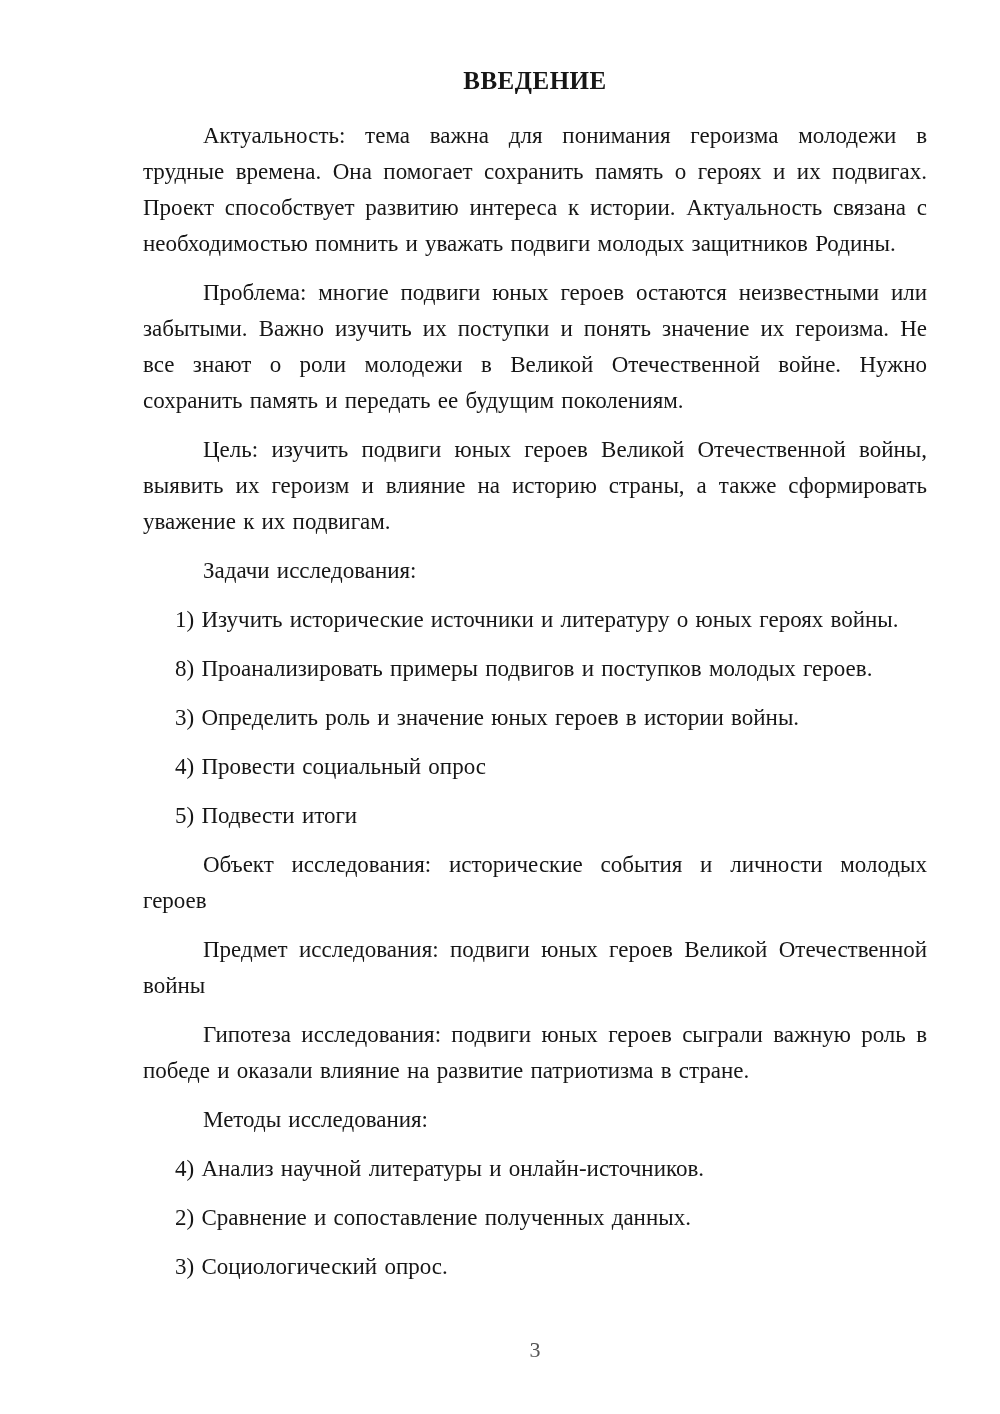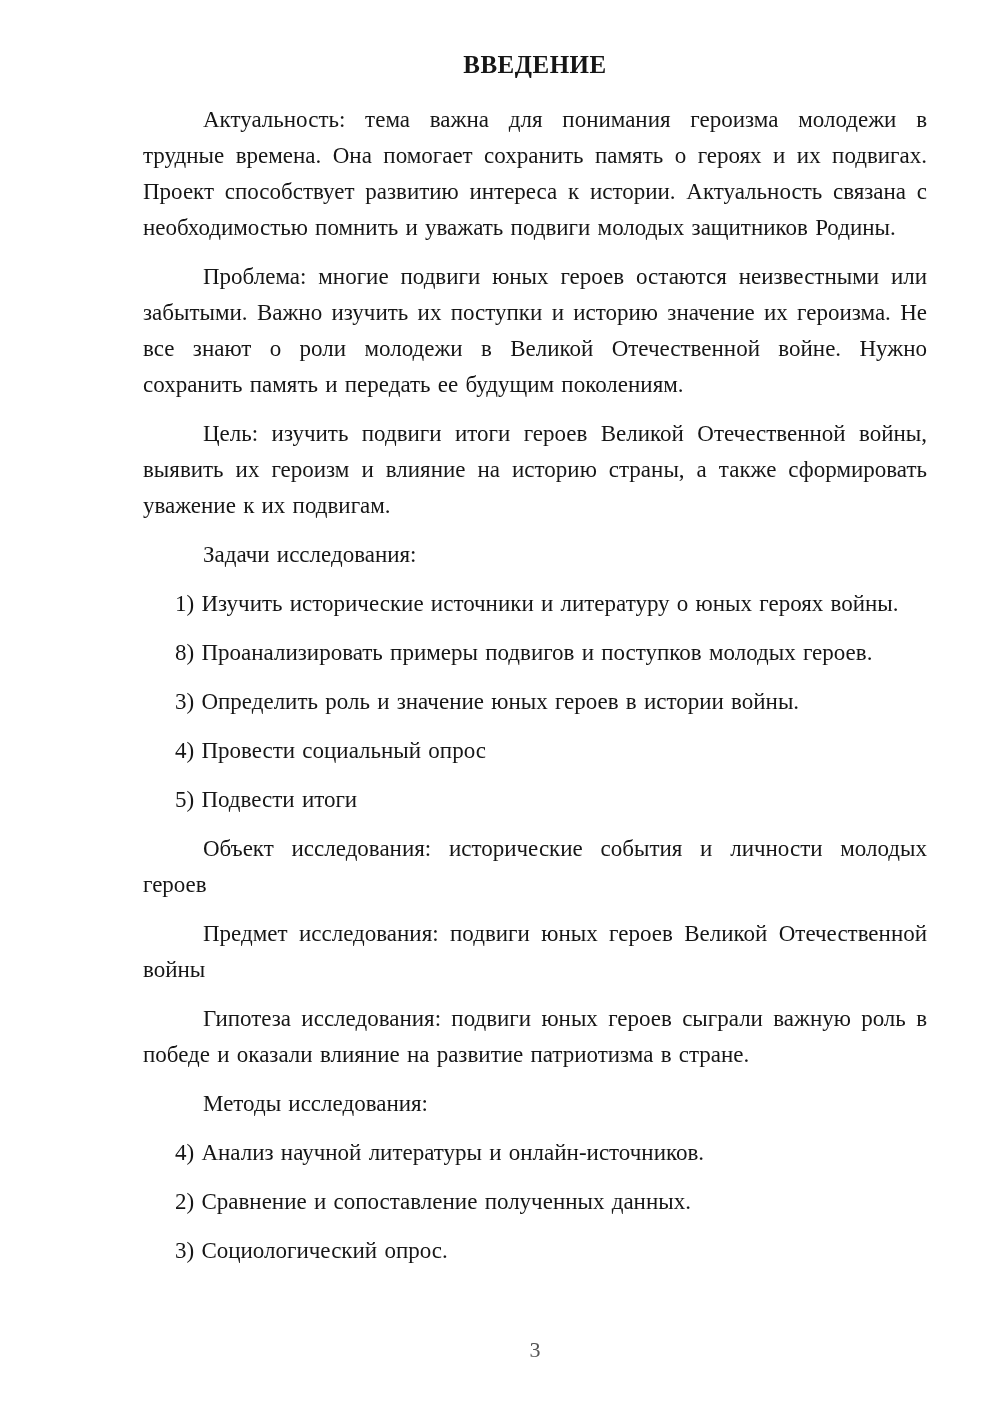--- a/index.html
+++ b/index.html
@@ -2,21 +2,21 @@
 <html lang="ru"><head>
 <meta charset="utf-8">
 <style>
   html, body { margin: 0; padding: 0; background: #ffffff; }
   .page {
     position: relative;
     width: 1000px;
     height: 1414px;
     background: #ffffff;
     box-sizing: border-box;
-    padding: 48px 73px 0 143px;
+    padding: 64px 73px 0 143px;
     font-family: "Liberation Serif", "DejaVu Serif", serif;
     color: #161616;
     overflow: hidden;
   }
   .doc-title {
     margin: 0 0 20px 0;
     font-size: 25px;
     font-weight: bold;
     line-height: 34px;
     text-align: center;
@@ -43,22 +43,22 @@
     color: #565656;
   }
 </style>
 </head>
 <body>
 
 <div class="page">
   <h1 class="doc-title">ВВЕДЕНИЕ</h1>
 
   <p class="block para">Актуальность: тема важна для понимания героизма молодежи в трудные времена. Она помогает сохранить память о героях и их подвигах. Проект способствует развитию интереса к истории. Актуальность связана с необходимостью помнить и уважать подвиги молодых защитников Родины.</p>
-  <p class="block para">Проблема: многие подвиги юных героев остаются неизвестными или забытыми. Важно изучить их поступки и историю значение их героизма. Не все знают о роли молодежи в Великой Отечественной войне. Нужно сохранить память и передать ее будущим поколениям.</p>
-  <p class="block para">Цель: изучить подвиги итоги героев Великой Отечественной войны, выявить их героизм и влияние на историю страны, а также сформировать уважение к их подвигам.</p>
+  <p class="block para">Проблема: многие подвиги юных героев остаются неизвестными или забытыми. Важно изучить их поступки и понять значение их героизма. Не все знают о роли молодежи в Великой Отечественной войне. Нужно сохранить память и передать ее будущим поколениям.</p>
+  <p class="block para">Цель: изучить подвиги юных героев Великой Отечественной войны, выявить их героизм и влияние на историю страны, а также сформировать уважение к их подвигам.</p>
   <p class="block para">Задачи исследования:</p>
 
   <p class="block item">1) Изучить исторические источники и литературу о юных героях войны.</p>
   <p class="block item">8) Проанализировать примеры подвигов и поступков молодых героев.</p>
   <p class="block item">3) Определить роль и значение юных героев в истории войны.</p>
   <p class="block item">4) Провести социальный опрос</p>
   <p class="block item">5) Подвести итоги</p>
 
   <p class="block para">Объект исследования: исторические события и личности молодых героев</p>
   <p class="block para">Предмет исследования: подвиги юных героев Великой Отечественной войны</p>

